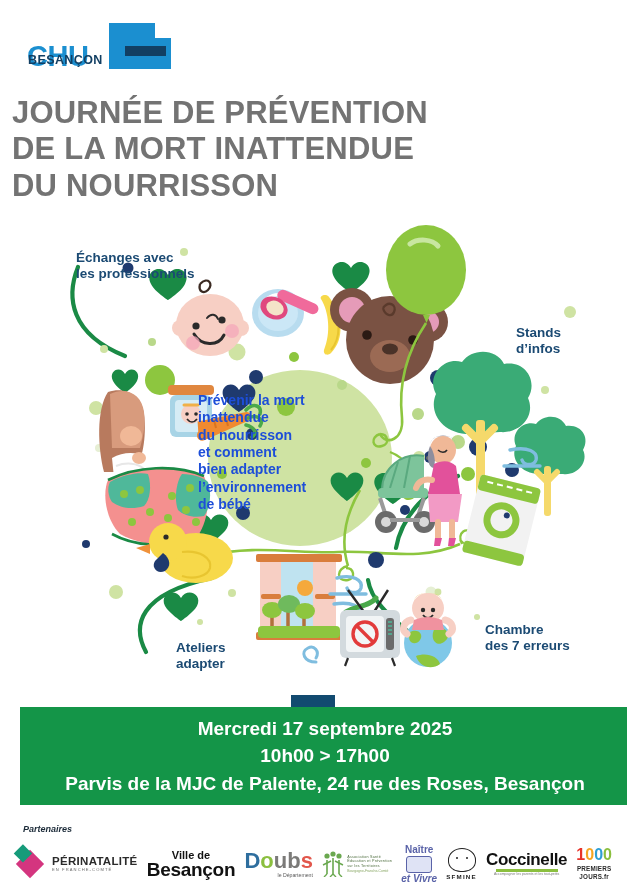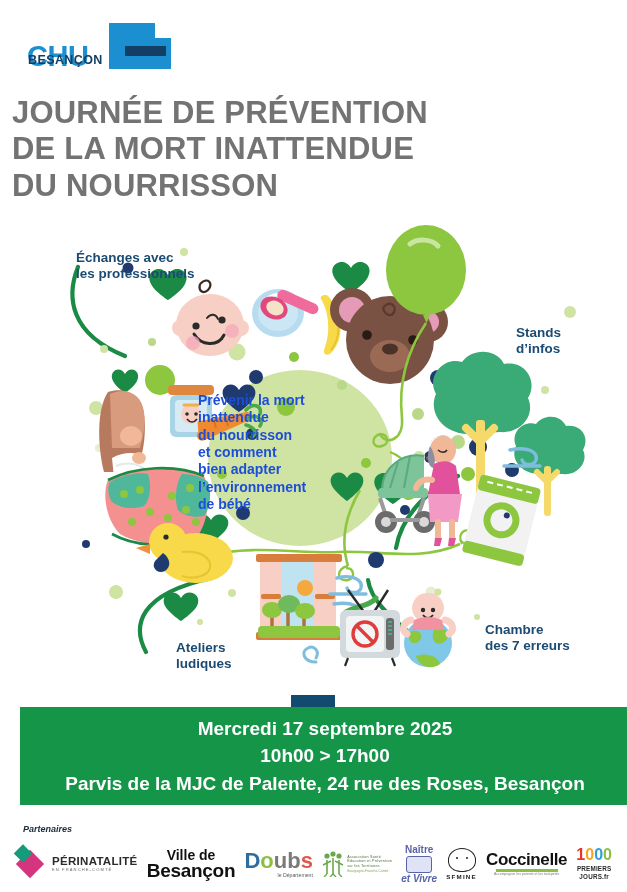--- a/index.html
+++ b/index.html
@@ -86,21 +86,21 @@
   
   .pl-perin{gap:12px;}
   .perin-dia{width:20px;height:20px;background:#d4357f;transform:rotate(45deg);position:relative;}
   .perin-dia:after{content:"";position:absolute;left:-9px;top:1px;width:13px;height:13px;background:#169b7a;transform:rotate(0deg);}
   .perin-txt{line-height:1;}
   .perin-t1{font-size:11.5px;font-weight:bold;color:#2b2b2b;letter-spacing:.3px;}
   .perin-t2{font-size:4.1px;color:#6b6b6b;letter-spacing:1.1px;margin-top:1px;}
 
   
   .pl-bes{flex-direction:column;line-height:1;}
-  .bes-t1{font-size:14px;color:#111;font-weight:bold;}
+  .bes-t1{font-size:11px;color:#111;font-weight:bold;}
   .bes-t2{font-size:19px;color:#111;font-weight:bold;letter-spacing:-.3px;margin-top:-1px;}
 
   
   .pl-doubs{flex-direction:column;align-items:flex-start;line-height:1;}
   .doubs-row{display:flex;align-items:center;}
   .doubs-arc{font-size:22px;font-weight:bold;color:#2e6e9e;}
   .doubs-o{font-size:22px;font-weight:bold;color:#8bbf3f;}
   .doubs-u{font-size:22px;font-weight:bold;color:#7b7a78;}
   .doubs-b{font-size:22px;font-weight:bold;color:#7b7a78;}
   .doubs-s{font-size:22px;font-weight:bold;color:#e2574c;}
@@ -437,21 +437,21 @@
   <div class="callout co-pro">
     <div>Échanges avec</div>
     <div>les professionnels</div>
   </div>
   <div class="callout co-stands">
     <div>Stands</div>
     <div>d’infos</div>
   </div>
   <div class="callout co-ateliers">
     <div>Ateliers</div>
-    <div>ludiques</div>
+    <div>adapter</div>
   </div>
   <div class="callout co-chambre">
     <div>Chambre</div>
     <div>des 7 erreurs</div>
   </div>
 
   <div class="center-text">
     <span>Prévenir la mort</span>
     <span>inattendue</span>
     <span>du nourrisson</span>

